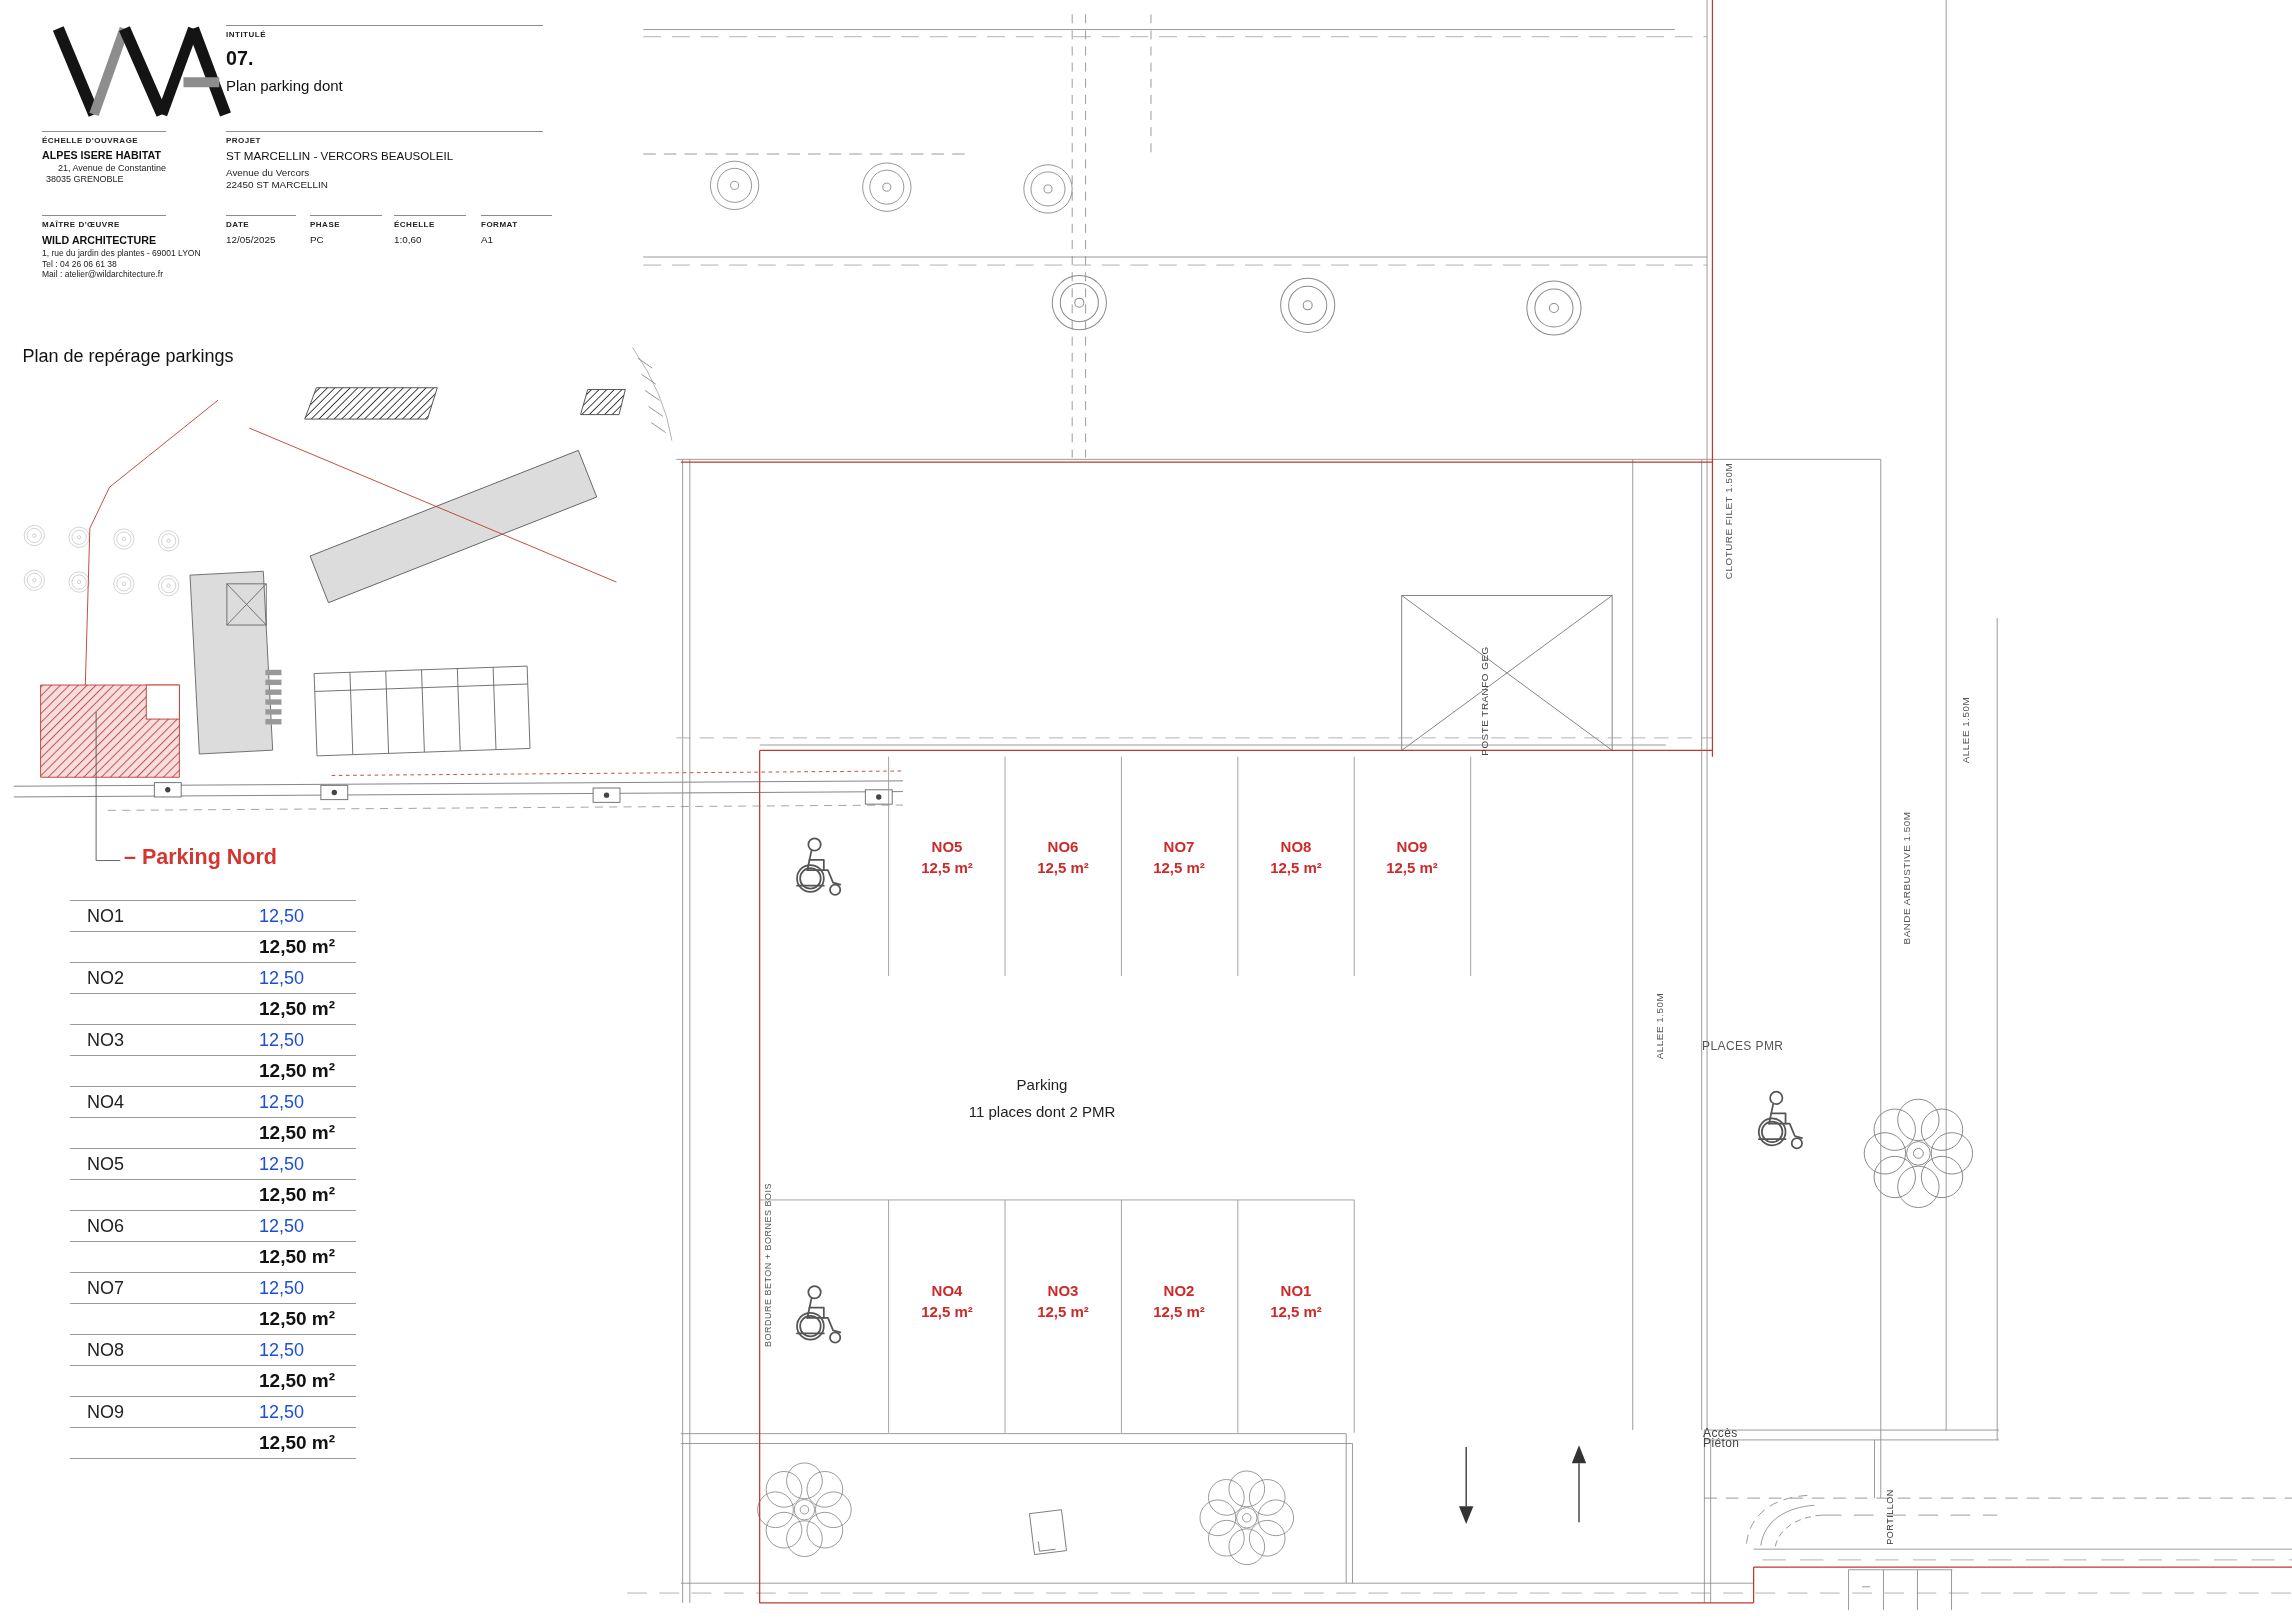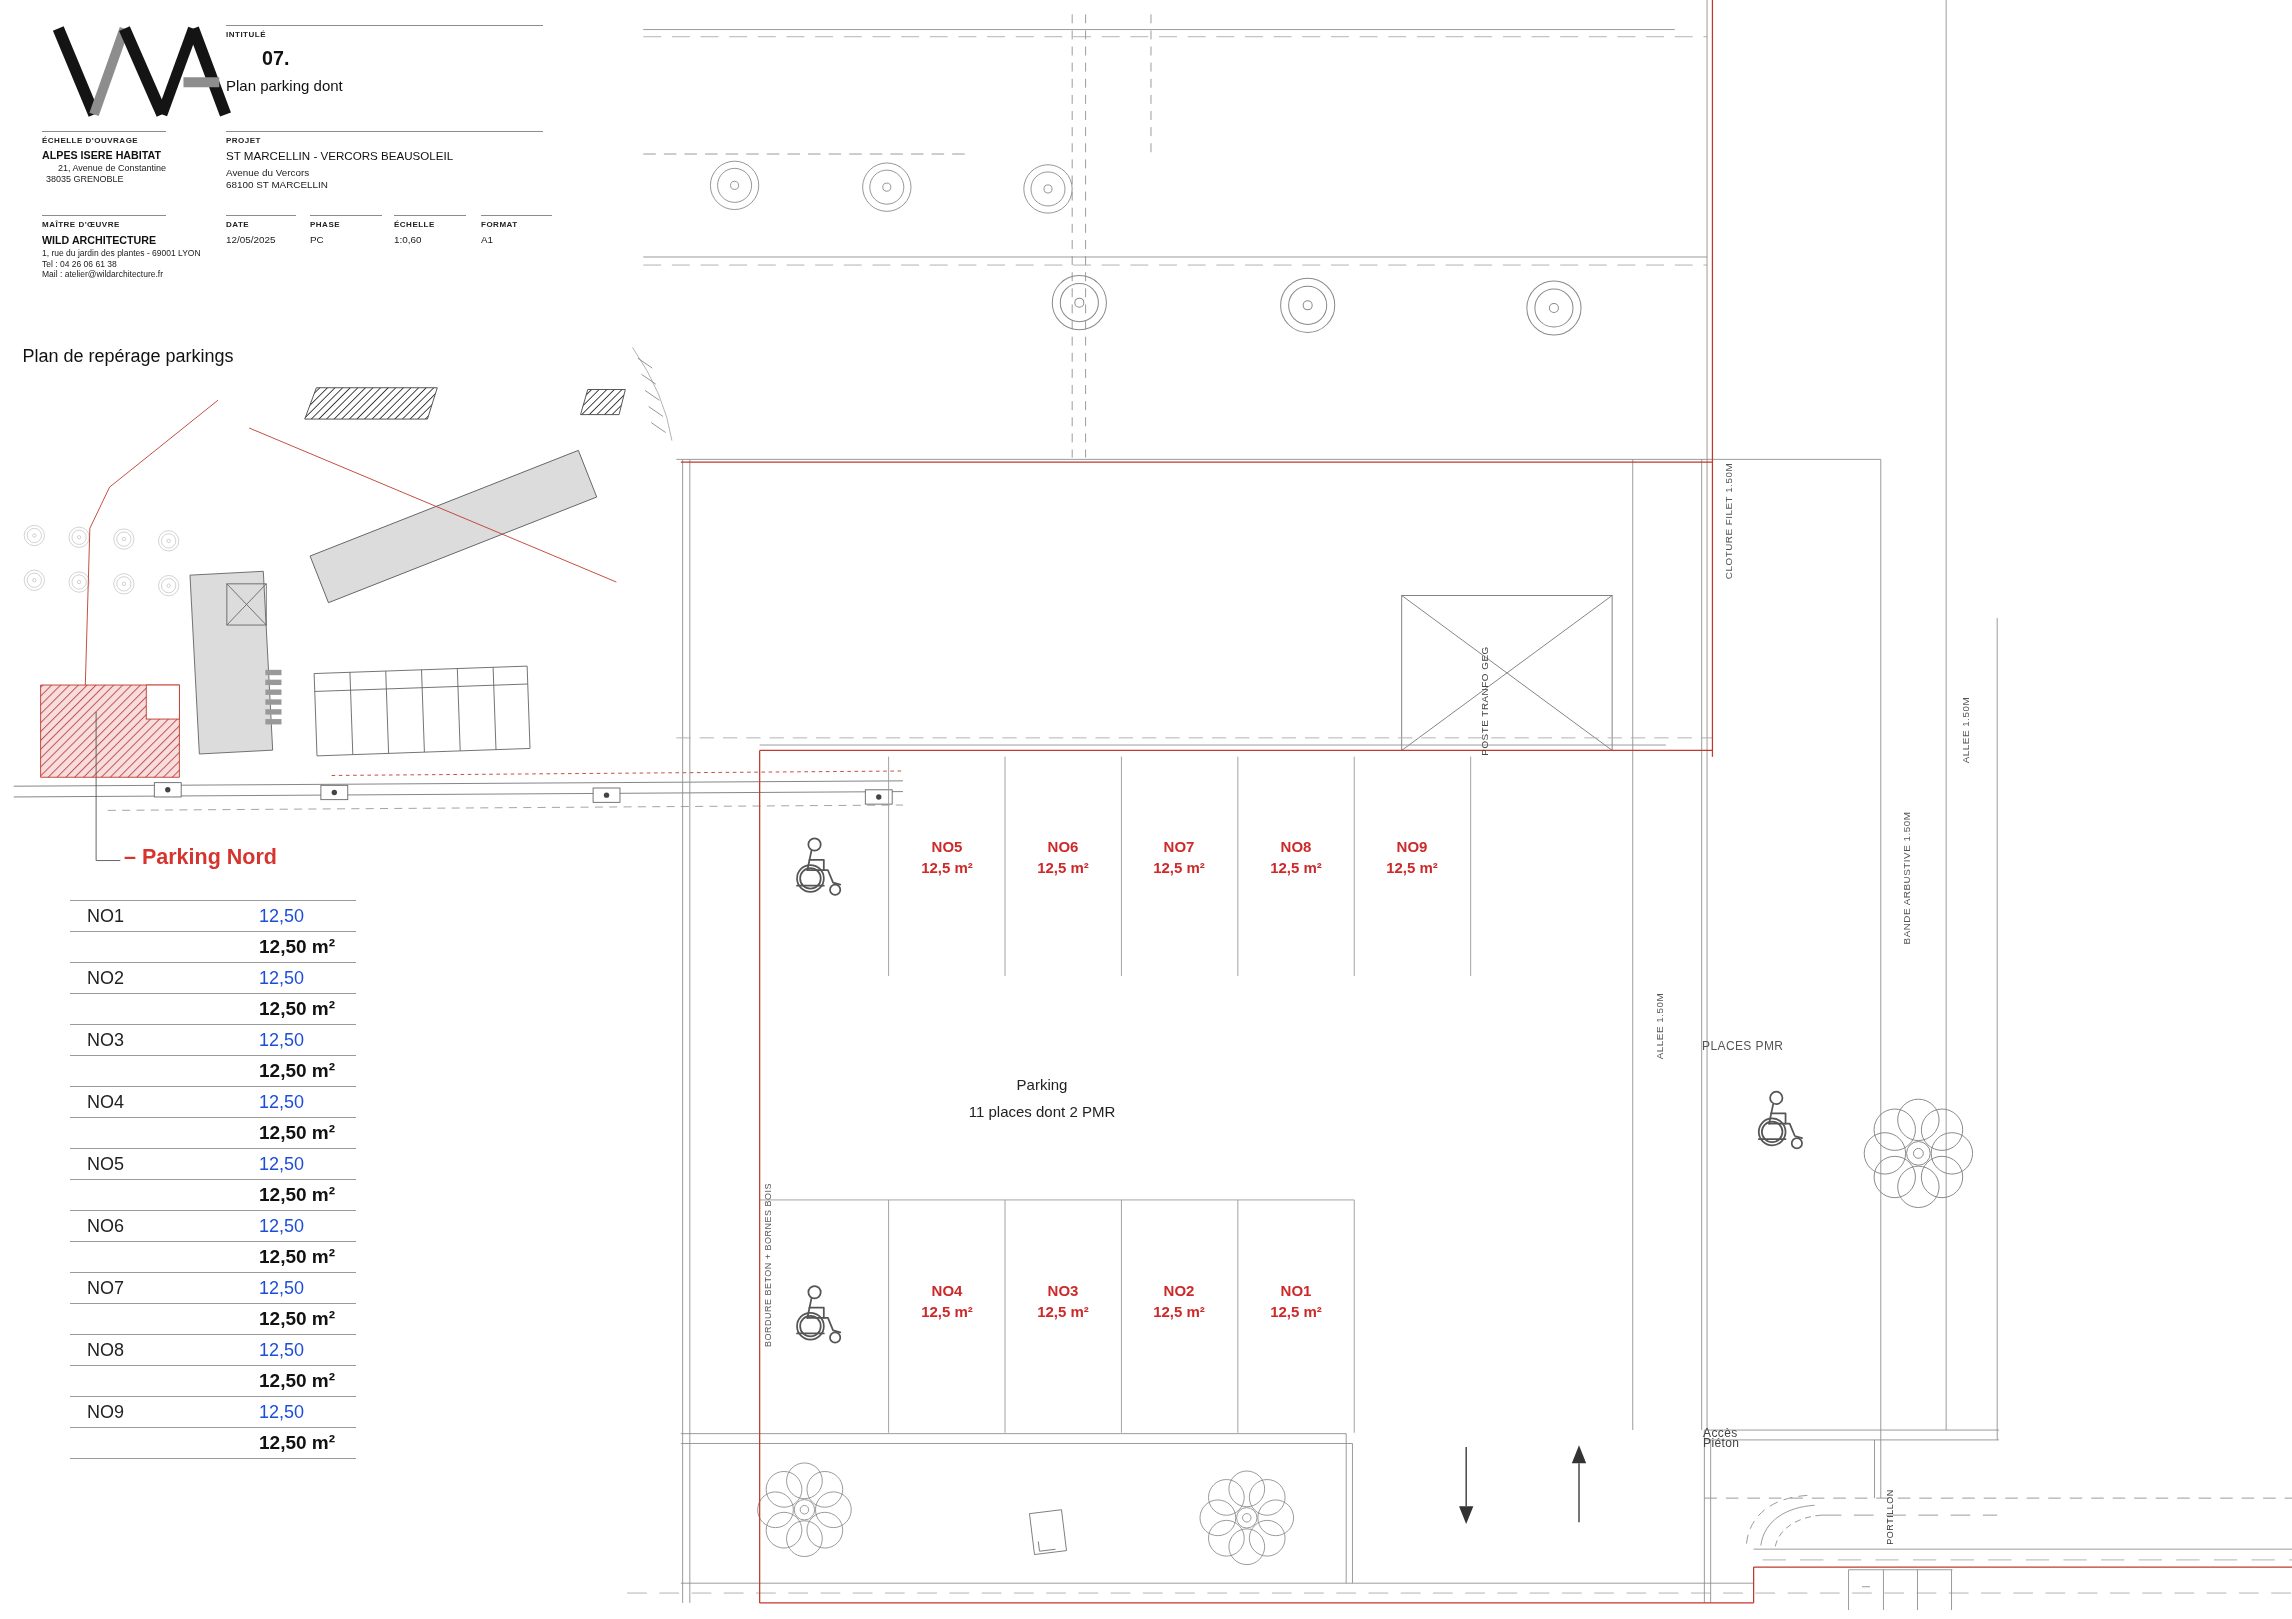--- a/index.html
+++ b/index.html
@@ -3,21 +3,21 @@
 <meta charset="utf-8">
 <style>
   html,body{margin:0;padding:0;background:#ffffff;}
   .canvas{position:relative;width:2293px;height:1619px;background:#fff;overflow:hidden;
           font-family:"Liberation Sans", sans-serif;color:#222;}
   .abs{position:absolute;}
   svg{display:block;}
   
   .rule{position:absolute;height:0;border-top:0.9px solid #8c8c8c;}
   .tb-small{position:absolute;font-size:8px;font-weight:bold;letter-spacing:0.5px;color:#222;}
-  .tb-big{position:absolute;font-size:19.7px;font-weight:bold;color:#111;margin-left:36px;}
+  .tb-big{position:absolute;font-size:19.7px;font-weight:bold;color:#111;}
   .tb-title{position:absolute;font-size:15px;color:#111;}
   .tb-name{position:absolute;font-size:10.7px;font-weight:bold;color:#111;}
   .tb-name-lg{position:absolute;font-size:11.6px;font-weight:normal;color:#111;}
   .tb-txt{position:absolute;font-size:9px;color:#222;line-height:10.7px;}
   .tb-val{position:absolute;font-size:9.9px;color:#222;}
   
   .kp-heading{position:absolute;left:22.4px;top:346px;font-size:18px;color:#111;}
   .callout{position:absolute;left:124px;top:845px;font-size:21.5px;font-weight:bold;color:#d5342f;}
   
   .ptable{position:absolute;left:70px;top:900px;width:286px;border-bottom:0.9px solid #9a9a9a;}
@@ -259,21 +259,21 @@
   <div class="rule" style="left:42px;top:131px;width:124px"></div>
   <div class="tb-small" style="left:42px;top:136px">ÉCHELLE D'OUVRAGE</div>
   <div class="tb-name" style="left:42px;top:149px">ALPES ISERE HABITAT</div>
   <div class="tb-txt" style="left:58px;top:163px">21, Avenue de Constantine</div>
   <div class="tb-txt" style="left:46px;top:174px">38035 GRENOBLE</div>
 
   <div class="rule" style="left:226px;top:131px;width:317px"></div>
   <div class="tb-small" style="left:226px;top:136px">PROJET</div>
   <div class="tb-name-lg" style="left:226px;top:149px">ST MARCELLIN - VERCORS BEAUSOLEIL</div>
   <div class="tb-val" style="left:226px;top:167px">Avenue du Vercors</div>
-  <div class="tb-val" style="left:226px;top:179px">68100 ST MARCELLIN</div>
+  <div class="tb-val" style="left:226px;top:179px">22450 ST MARCELLIN</div>
 
   <div class="rule" style="left:42px;top:215px;width:124px"></div>
   <div class="tb-small" style="left:42px;top:220px">MAÎTRE D'ŒUVRE</div>
   <div class="tb-name" style="left:42px;top:234px">WILD ARCHITECTURE</div>
   <div class="tb-txt" style="left:42px;top:248px;font-size:8.5px">1, rue du jardin des plantes - 69001 LYON</div>
   <div class="tb-txt" style="left:42px;top:259px;font-size:8.5px">Tel : 04 26 06 61 38</div>
   <div class="tb-txt" style="left:42px;top:269px;font-size:8.5px">Mail : atelier@wildarchitecture.fr</div>
 
   <div class="rule" style="left:226px;top:215px;width:70px"></div>
   <div class="rule" style="left:310px;top:215px;width:72px"></div>

